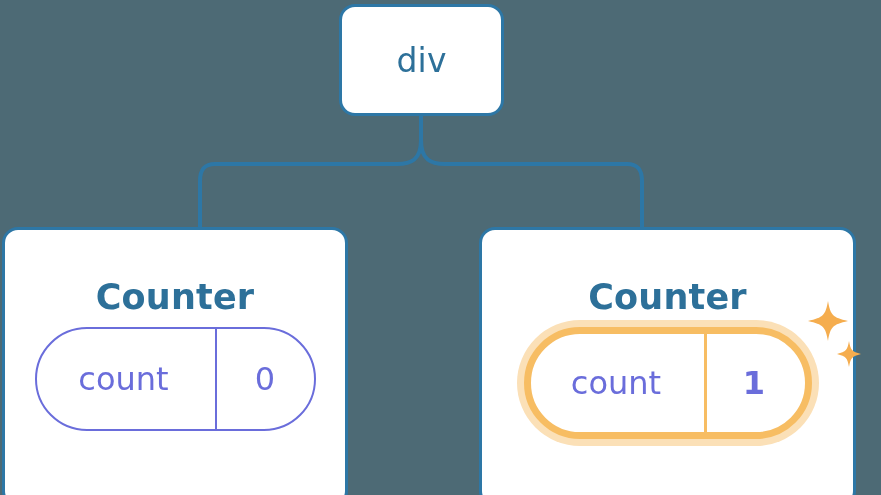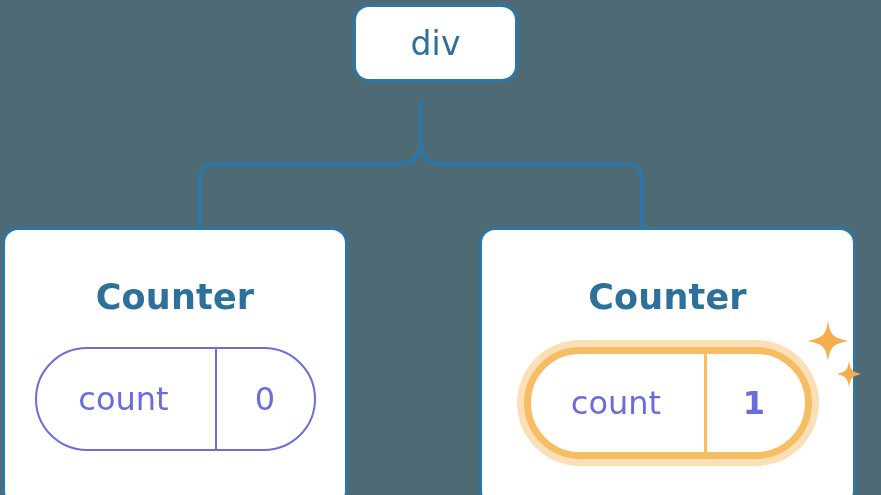--- a/index.html
+++ b/index.html
@@ -38,24 +38,24 @@
     border: 3px solid #2d77a6;
     border-radius: 16px;
     box-sizing: border-box;
     display: flex;
     flex-direction: column;
     align-items: center;
   }
 
   
   #node-div {
-    left: 353px;
+    left: 339px;
     top: 4px;
     width: 165px;
-    height: 78px;
+    height: 112px;
     justify-content: center;
   }
   .node-title-root {
     color: #2d7099;
     font-size: 33px;
     font-weight: 400;
     letter-spacing: 0.2px;
     line-height: 1;
   }
 
@@ -80,21 +80,21 @@
     font-size: 35px;
     font-weight: 700;
     line-height: 1;
     margin-top: 50px;
     letter-spacing: 0.2px;
   }
 
   
   .pill-wrap {
     position: relative;
-    margin-top: 32px;
+    margin-top: 12px;
     display: flex;
     align-items: center;
     justify-content: flex-start;
   }
 
   .pill {
     position: relative;
     display: flex;
     align-items: stretch;
     border-radius: 999px;

